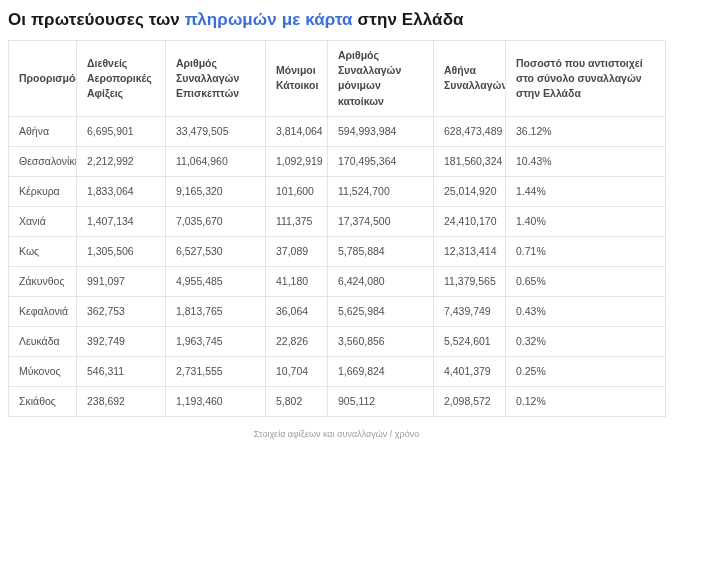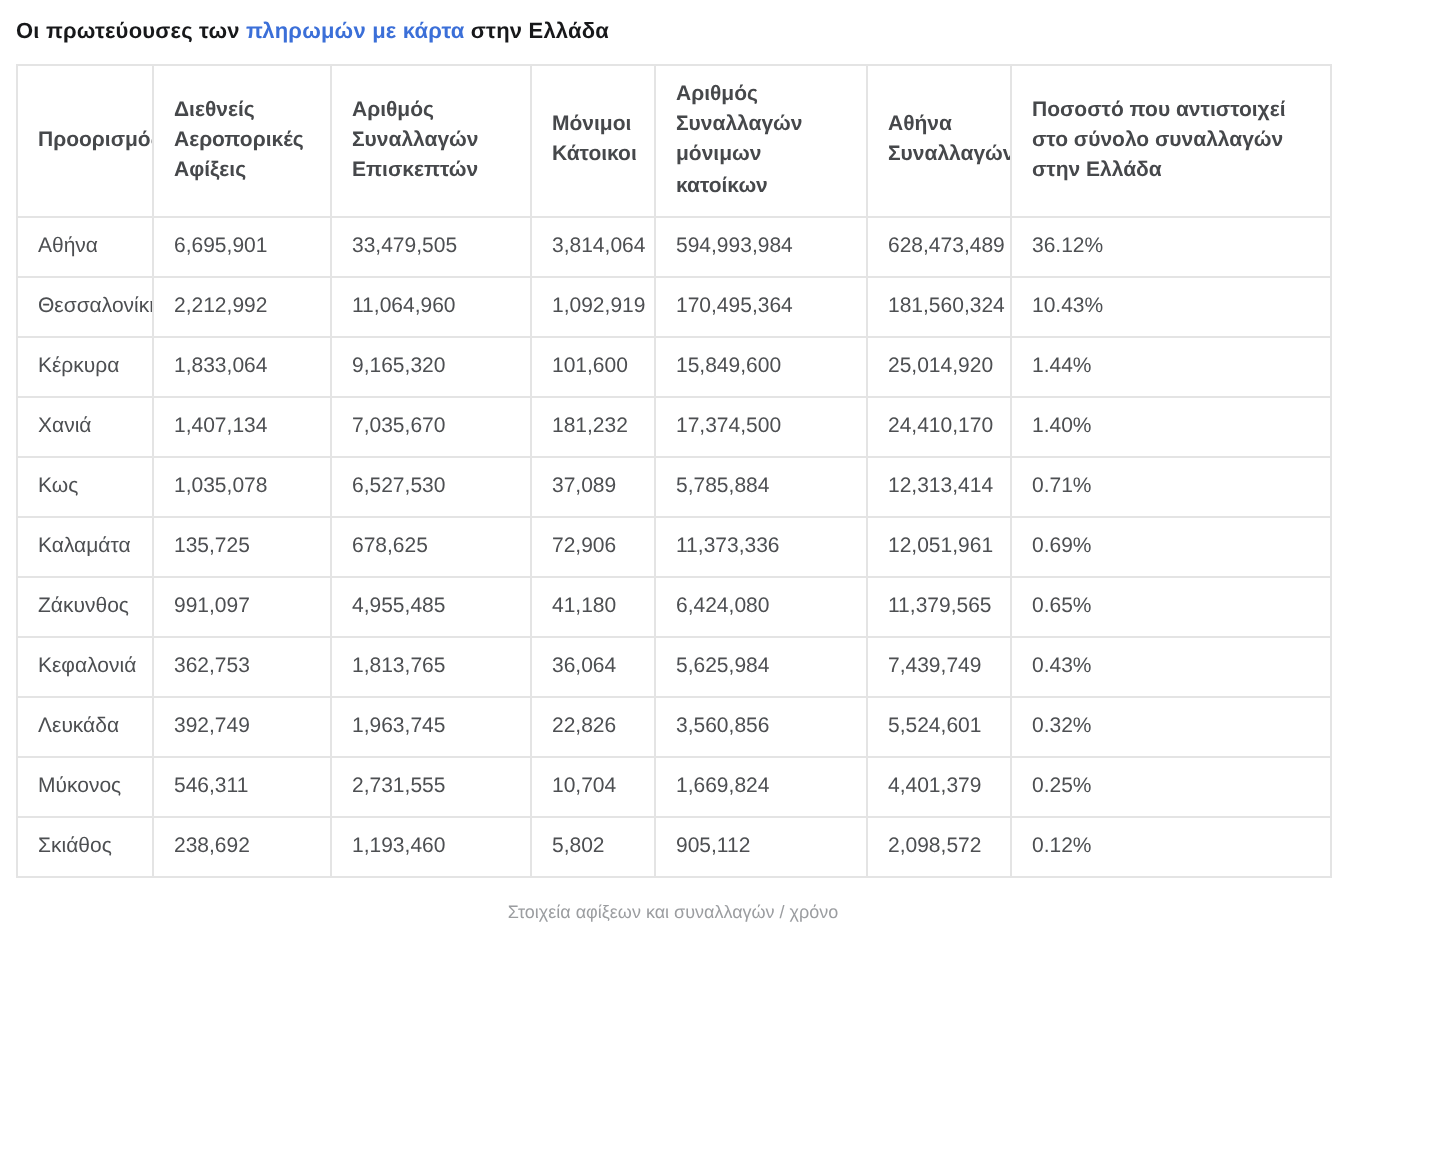--- a/index.html
+++ b/index.html
@@ -4,21 +4,21 @@
 <style>
   * { box-sizing: border-box; }
   html, body {
     margin: 0; padding: 0;
     width: 720px; height: 580px;
     background: #ffffff;
     font-family: "Liberation Sans", sans-serif;
   }
   .page { padding: 8px 8px 0 8px; }
   .title {
-    font-size: 11px;
+    font-size: 17px;
     font-weight: bold;
     color: #17181a;
     margin: 2px 0 10px 0;
     letter-spacing: 0.1px;
   }
   .title .link {
     color: #3b6fd8;
     cursor: pointer;
   }
   table.data-table {
@@ -98,50 +98,41 @@
           <td>1,092,919</td>
           <td>170,495,364</td>
           <td>181,560,324</td>
           <td>10.43%</td>
         </tr>
         <tr>
           <td>Κέρκυρα</td>
           <td>1,833,064</td>
           <td>9,165,320</td>
           <td>101,600</td>
-          <td>15,849,600</td>
+          <td>11,524,700</td>
           <td>25,014,920</td>
           <td>1.44%</td>
         </tr>
         <tr>
           <td>Χανιά</td>
           <td>1,407,134</td>
           <td>7,035,670</td>
-          <td>181,232</td>
+          <td>111,375</td>
           <td>17,374,500</td>
           <td>24,410,170</td>
           <td>1.40%</td>
         </tr>
         <tr>
           <td>Κως</td>
-          <td>1,035,078</td>
+          <td>1,305,506</td>
           <td>6,527,530</td>
           <td>37,089</td>
           <td>5,785,884</td>
           <td>12,313,414</td>
           <td>0.71%</td>
-        </tr>
-        <tr>
-          <td>Καλαμάτα</td>
-          <td>135,725</td>
-          <td>678,625</td>
-          <td>72,906</td>
-          <td>11,373,336</td>
-          <td>12,051,961</td>
-          <td>0.69%</td>
         </tr>
         <tr>
           <td>Ζάκυνθος</td>
           <td>991,097</td>
           <td>4,955,485</td>
           <td>41,180</td>
           <td>6,424,080</td>
           <td>11,379,565</td>
           <td>0.65%</td>
         </tr>

